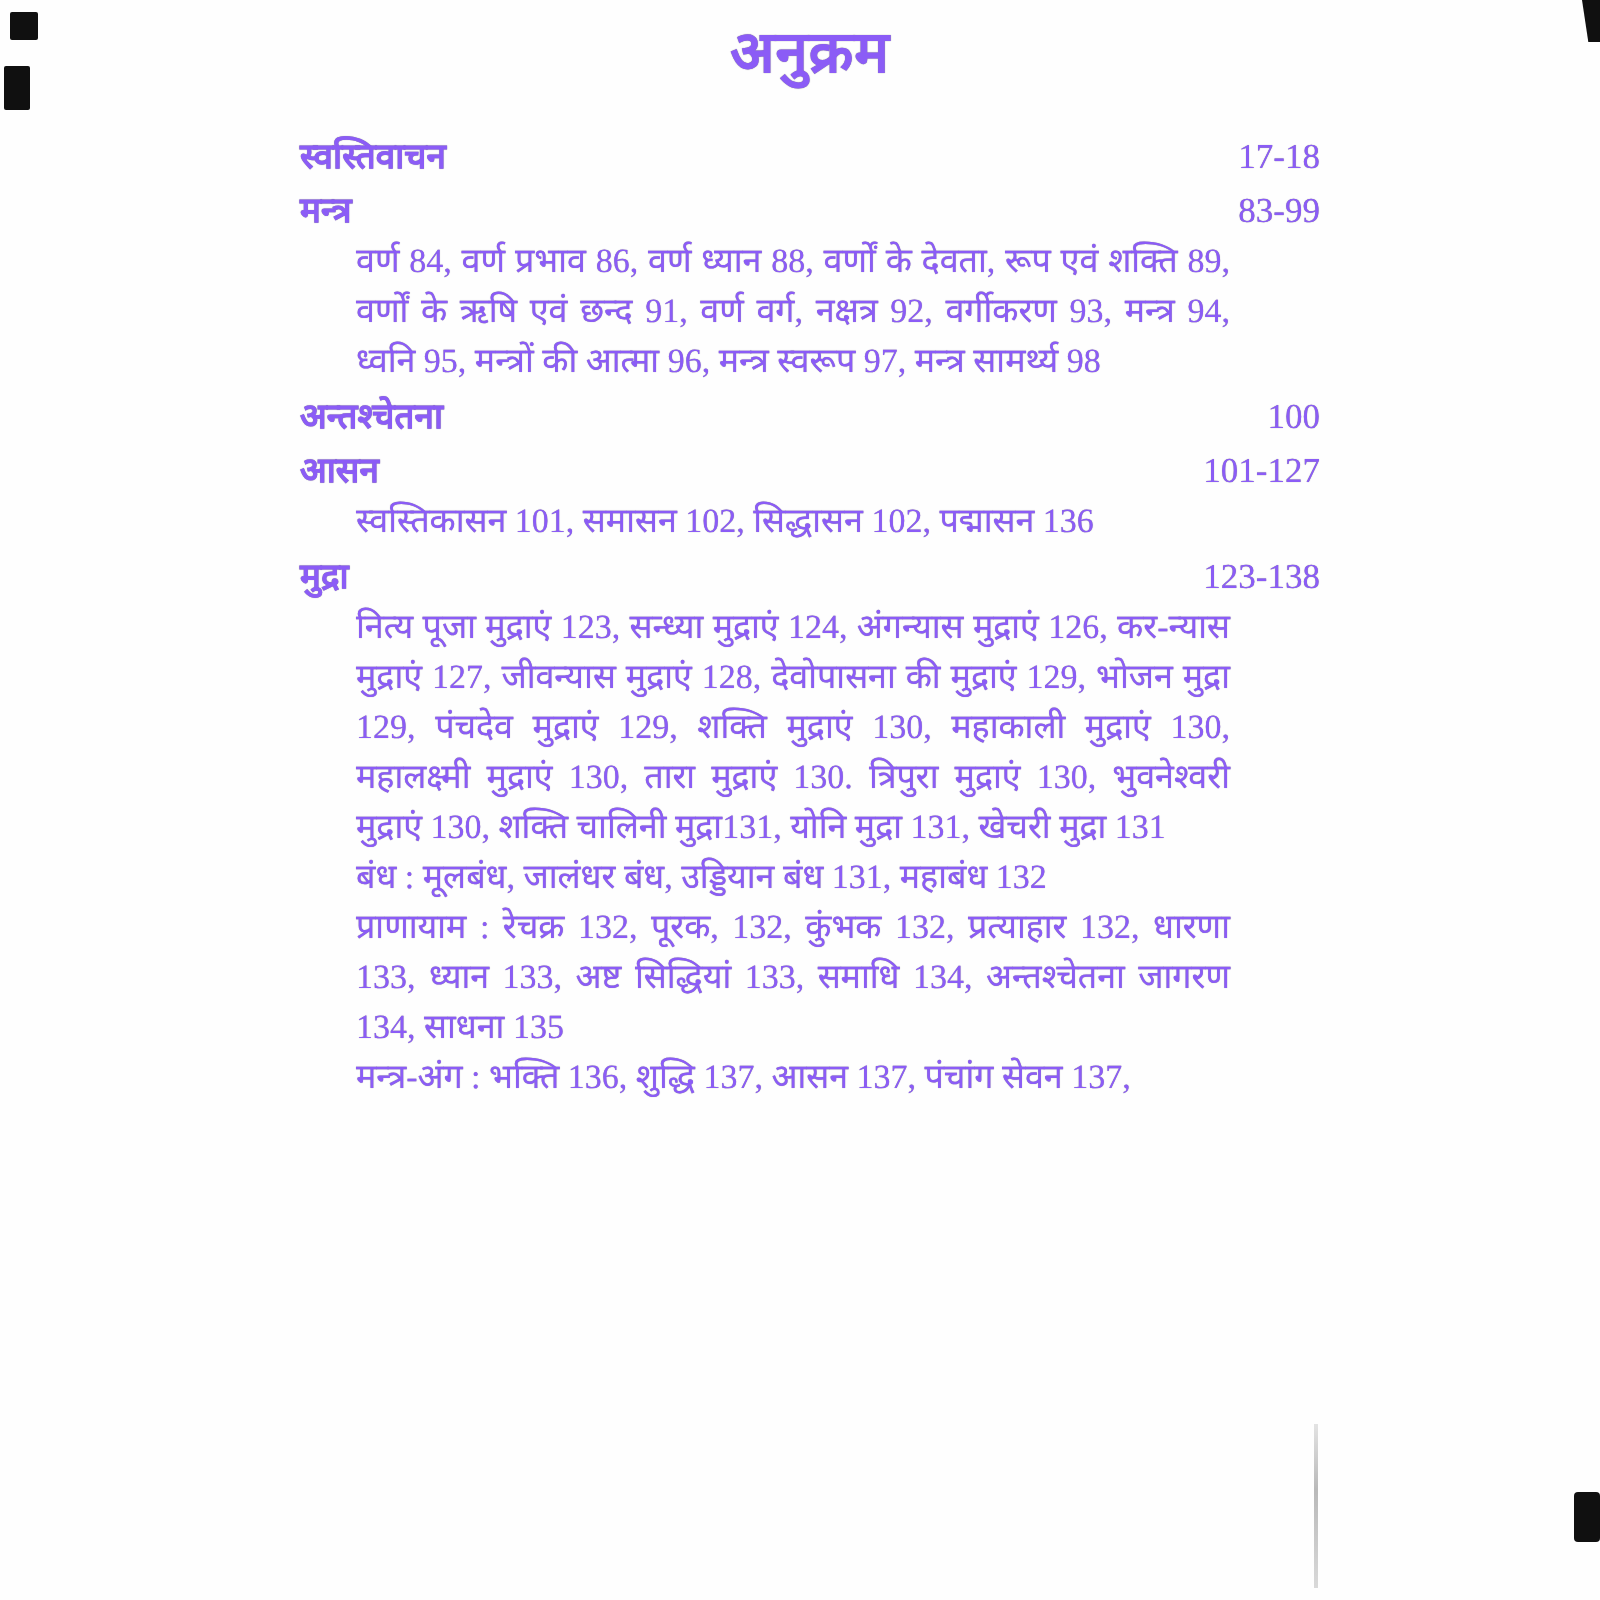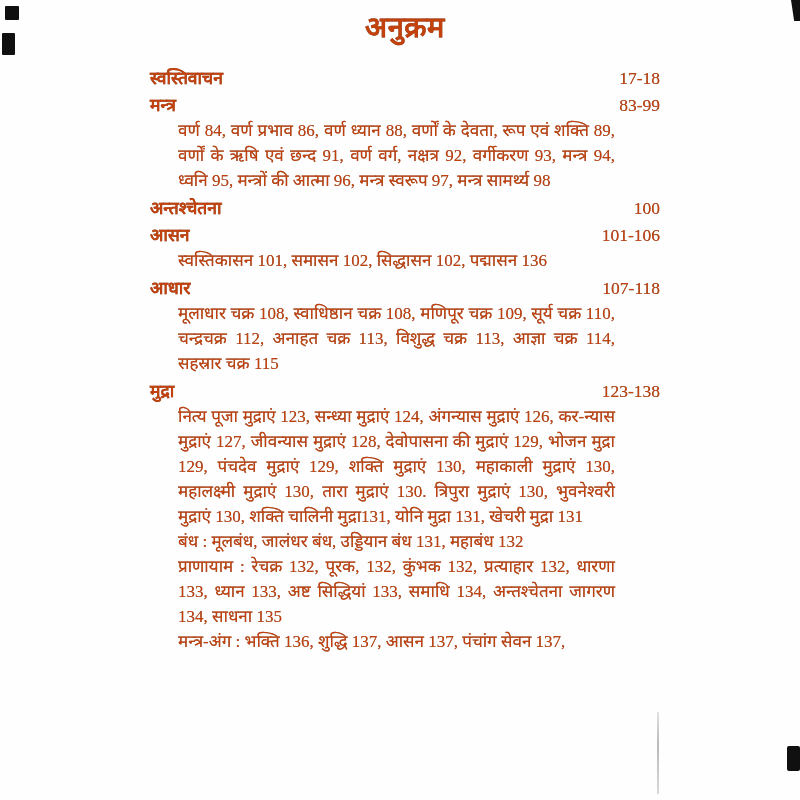--- a/index.html
+++ b/index.html
@@ -8,21 +8,21 @@
     width: 800px;
     height: 800px;
     background: #ffffff;
     overflow: hidden;
   }
   .scan-page {
     position: relative;
     width: 800px;
     height: 800px;
     background: #fefefe;
-    color: #c2410c;
+    color: #8b5cf6;
     font-family: "Liberation Serif", "DejaVu Serif", serif;
     -webkit-font-smoothing: antialiased;
   }
   .content {
     position: absolute;
     top: 0; left: 0;
     width: 800px;
     height: 800px;
     padding: 8px 140px 0 150px;
     box-sizing: border-box;
@@ -110,36 +110,27 @@
       <div class="entry-head">
         <span class="entry-label">अन्तश्चेतना</span>
         <span class="entry-pages">100</span>
       </div>
 
     </div>
 
     <div class="toc-entry">
       <div class="entry-head">
         <span class="entry-label">आसन</span>
-        <span class="entry-pages">101-106</span>
+        <span class="entry-pages">101-127</span>
       </div>
       <div class="entry-details">
             <p>स्वस्तिकासन 101, समासन 102, सिद्धासन 102, पद्मासन 136</p>
           </div>
     </div>
 
-    <div class="toc-entry">
-      <div class="entry-head">
-        <span class="entry-label">आधार</span>
-        <span class="entry-pages">107-118</span>
-      </div>
-      <div class="entry-details">
-            <p>मूलाधार चक्र 108, स्वाधिष्ठान चक्र 108, मणिपूर चक्र 109, सूर्य चक्र 110, चन्द्रचक्र 112, अनाहत चक्र 113, विशुद्ध चक्र 113, आज्ञा चक्र 114, सहस्रार चक्र 115</p>
-          </div>
-    </div>
 
 
     <div class="toc-entry">
       <div class="entry-head">
         <span class="entry-label">मुद्रा</span>
         <span class="entry-pages">123-138</span>
       </div>
       <div class="entry-details">
             <p>नित्य पूजा मुद्राएं 123, सन्ध्या मुद्राएं 124, अंगन्यास मुद्राएं 126, कर-न्यास मुद्राएं 127, जीवन्यास मुद्राएं 128, देवोपासना की मुद्राएं 129, भोजन मुद्रा 129, पंचदेव मुद्राएं 129, शक्ति मुद्राएं 130, महाकाली मुद्राएं 130, महालक्ष्मी मुद्राएं 130, तारा मुद्राएं 130. त्रिपुरा मुद्राएं 130, भुवनेश्वरी मुद्राएं 130, शक्ति चालिनी मुद्रा131, योनि मुद्रा 131, खेचरी मुद्रा 131</p>
             <p>बंध : मूलबंध, जालंधर बंध, उड्डियान बंध 131, महाबंध 132</p>

